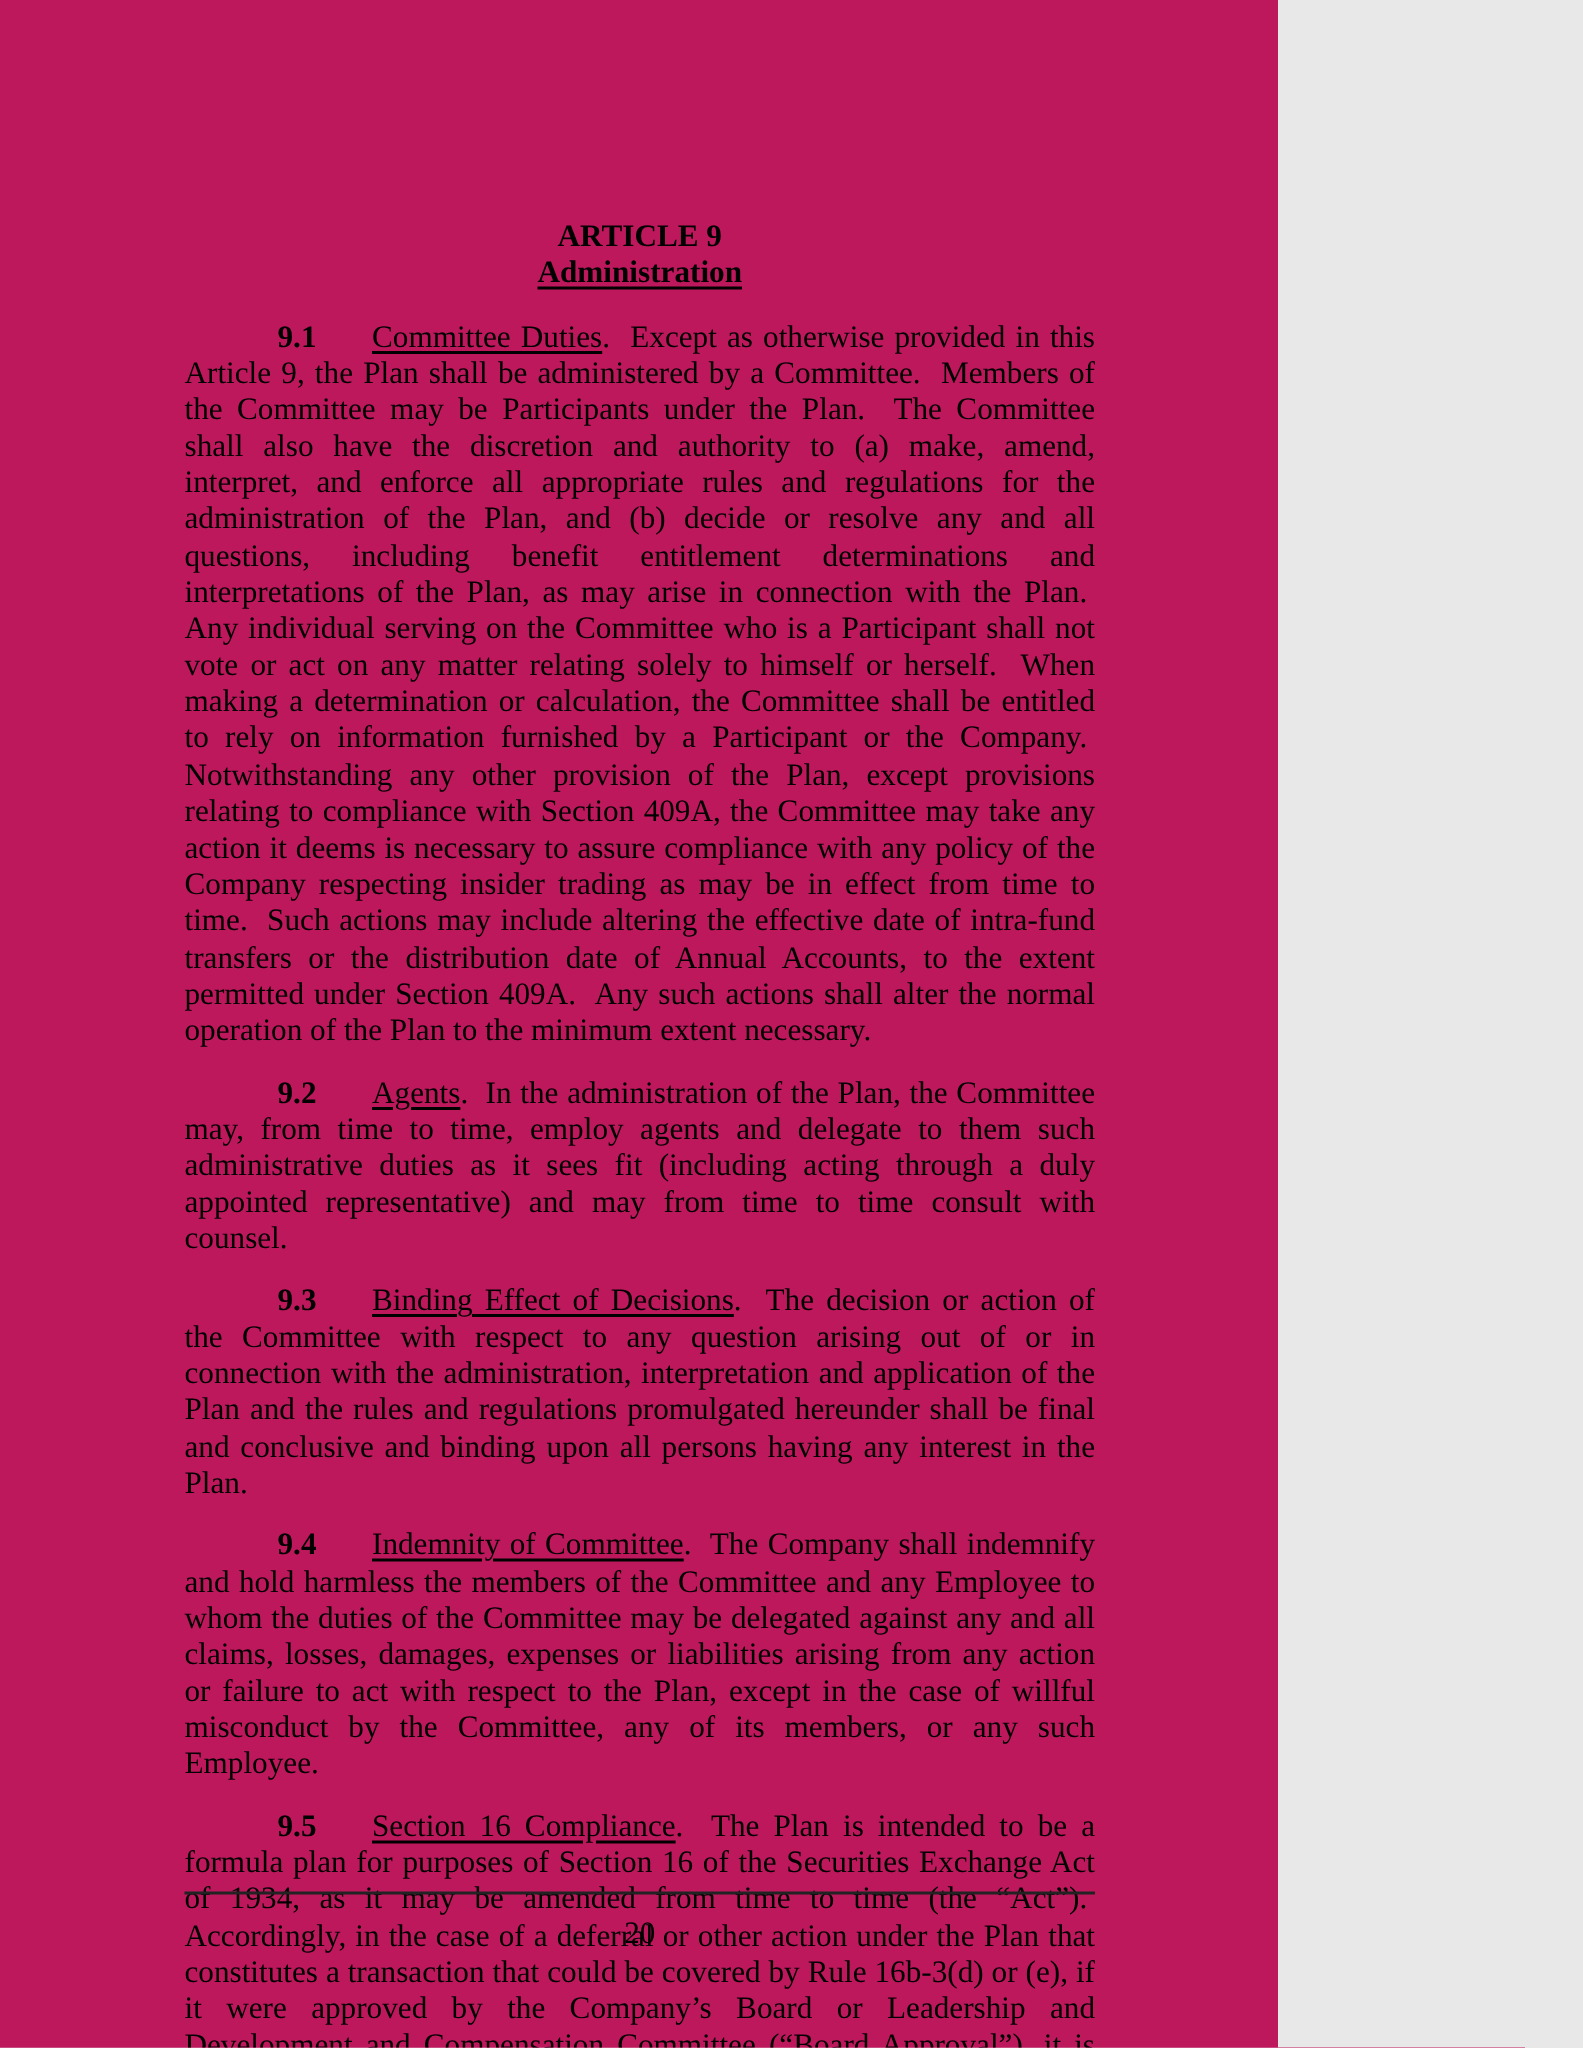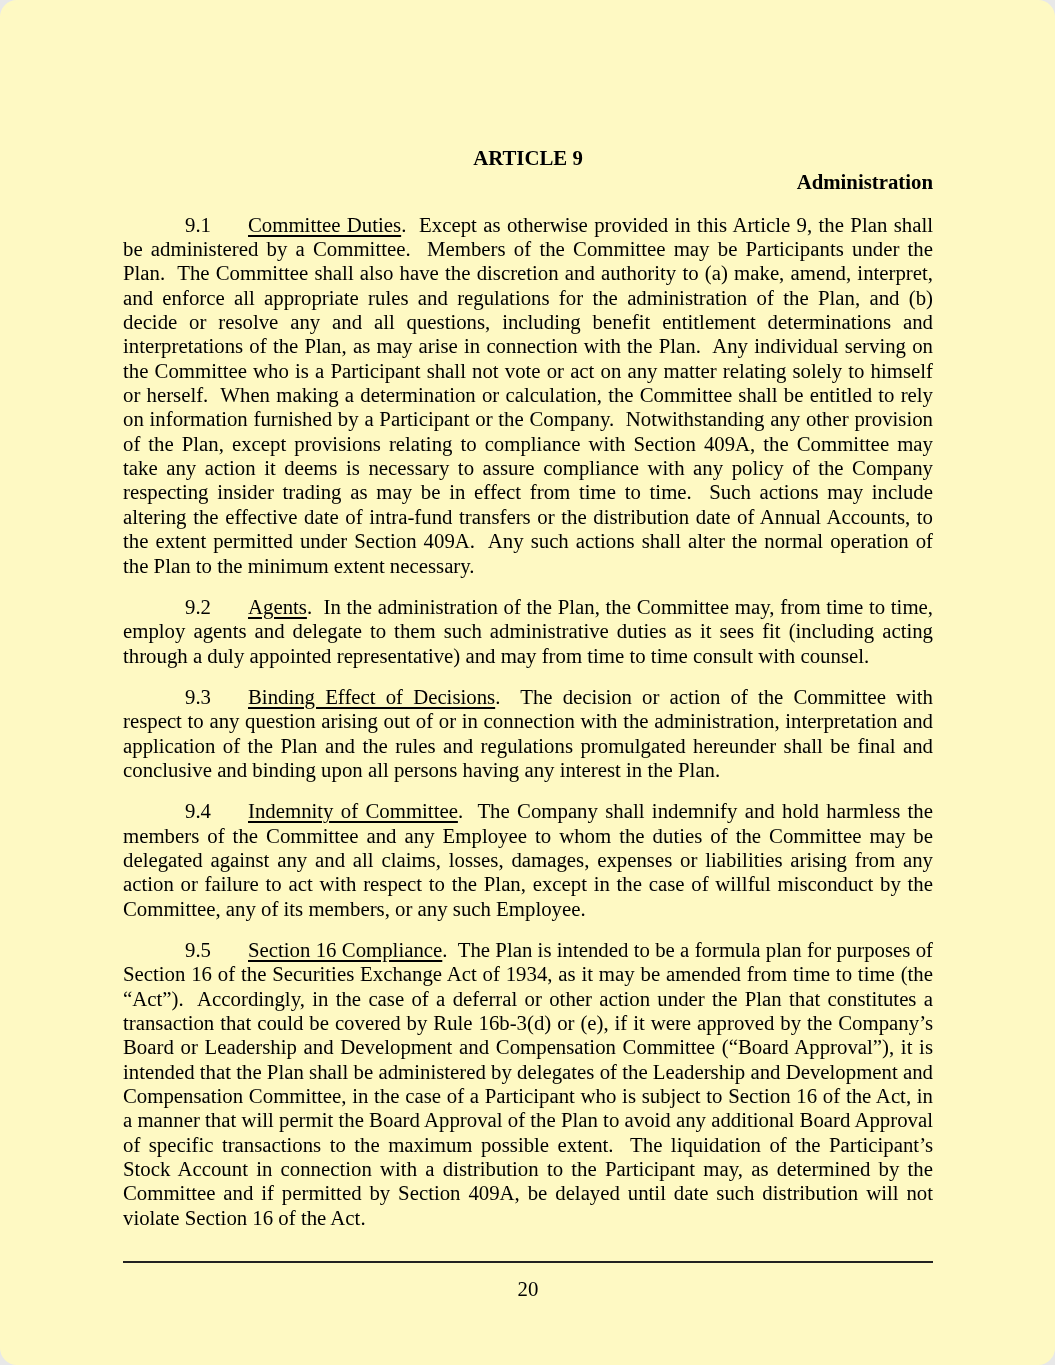--- a/index.html
+++ b/index.html
@@ -4,43 +4,42 @@
 <style>
   html, body { margin: 0; padding: 0; }
   body {
     width: 1055px; height: 1365px;
     background: #e8e8e8;
     font-family: "Liberation Serif", "DejaVu Serif", serif;
     color: #000;
   }
   .page {
     position: relative;
-    width: 1055px; height: 1365px;
-    background: #fef9c3;
+    width: 852px; height: 1365px;
+    background: #be185d;
     overflow: hidden;
-    border-radius: 17px;
   }
   .content {
     position: absolute;
     left: 123px; right: 122px; top: 146px;
     font-size: 20.8px;
     line-height: 24.35px;
     text-align: justify;
   }
   .doc-title { text-align: center; margin: 0 0 18px 0; font-weight: bold; }
   .title-line { display: block; }
   .u-line {
+    text-decoration: underline;
     text-decoration-thickness: 2px;
     text-underline-offset: 3px;
-    text-align: right;
   }
   .para { margin: 0 0 17px 0; text-indent: 62px; }
   .para:last-child { margin-bottom: 0; }
   .sec-num {
-    font-weight: normal;
+    font-weight: bold;
     display: inline-block;
     width: 63px;
     text-indent: 0;
   }
   .sec-heading {
     font-weight: normal;
     text-decoration: underline;
     text-decoration-thickness: 2px;
     text-underline-offset: 3px;
   }

